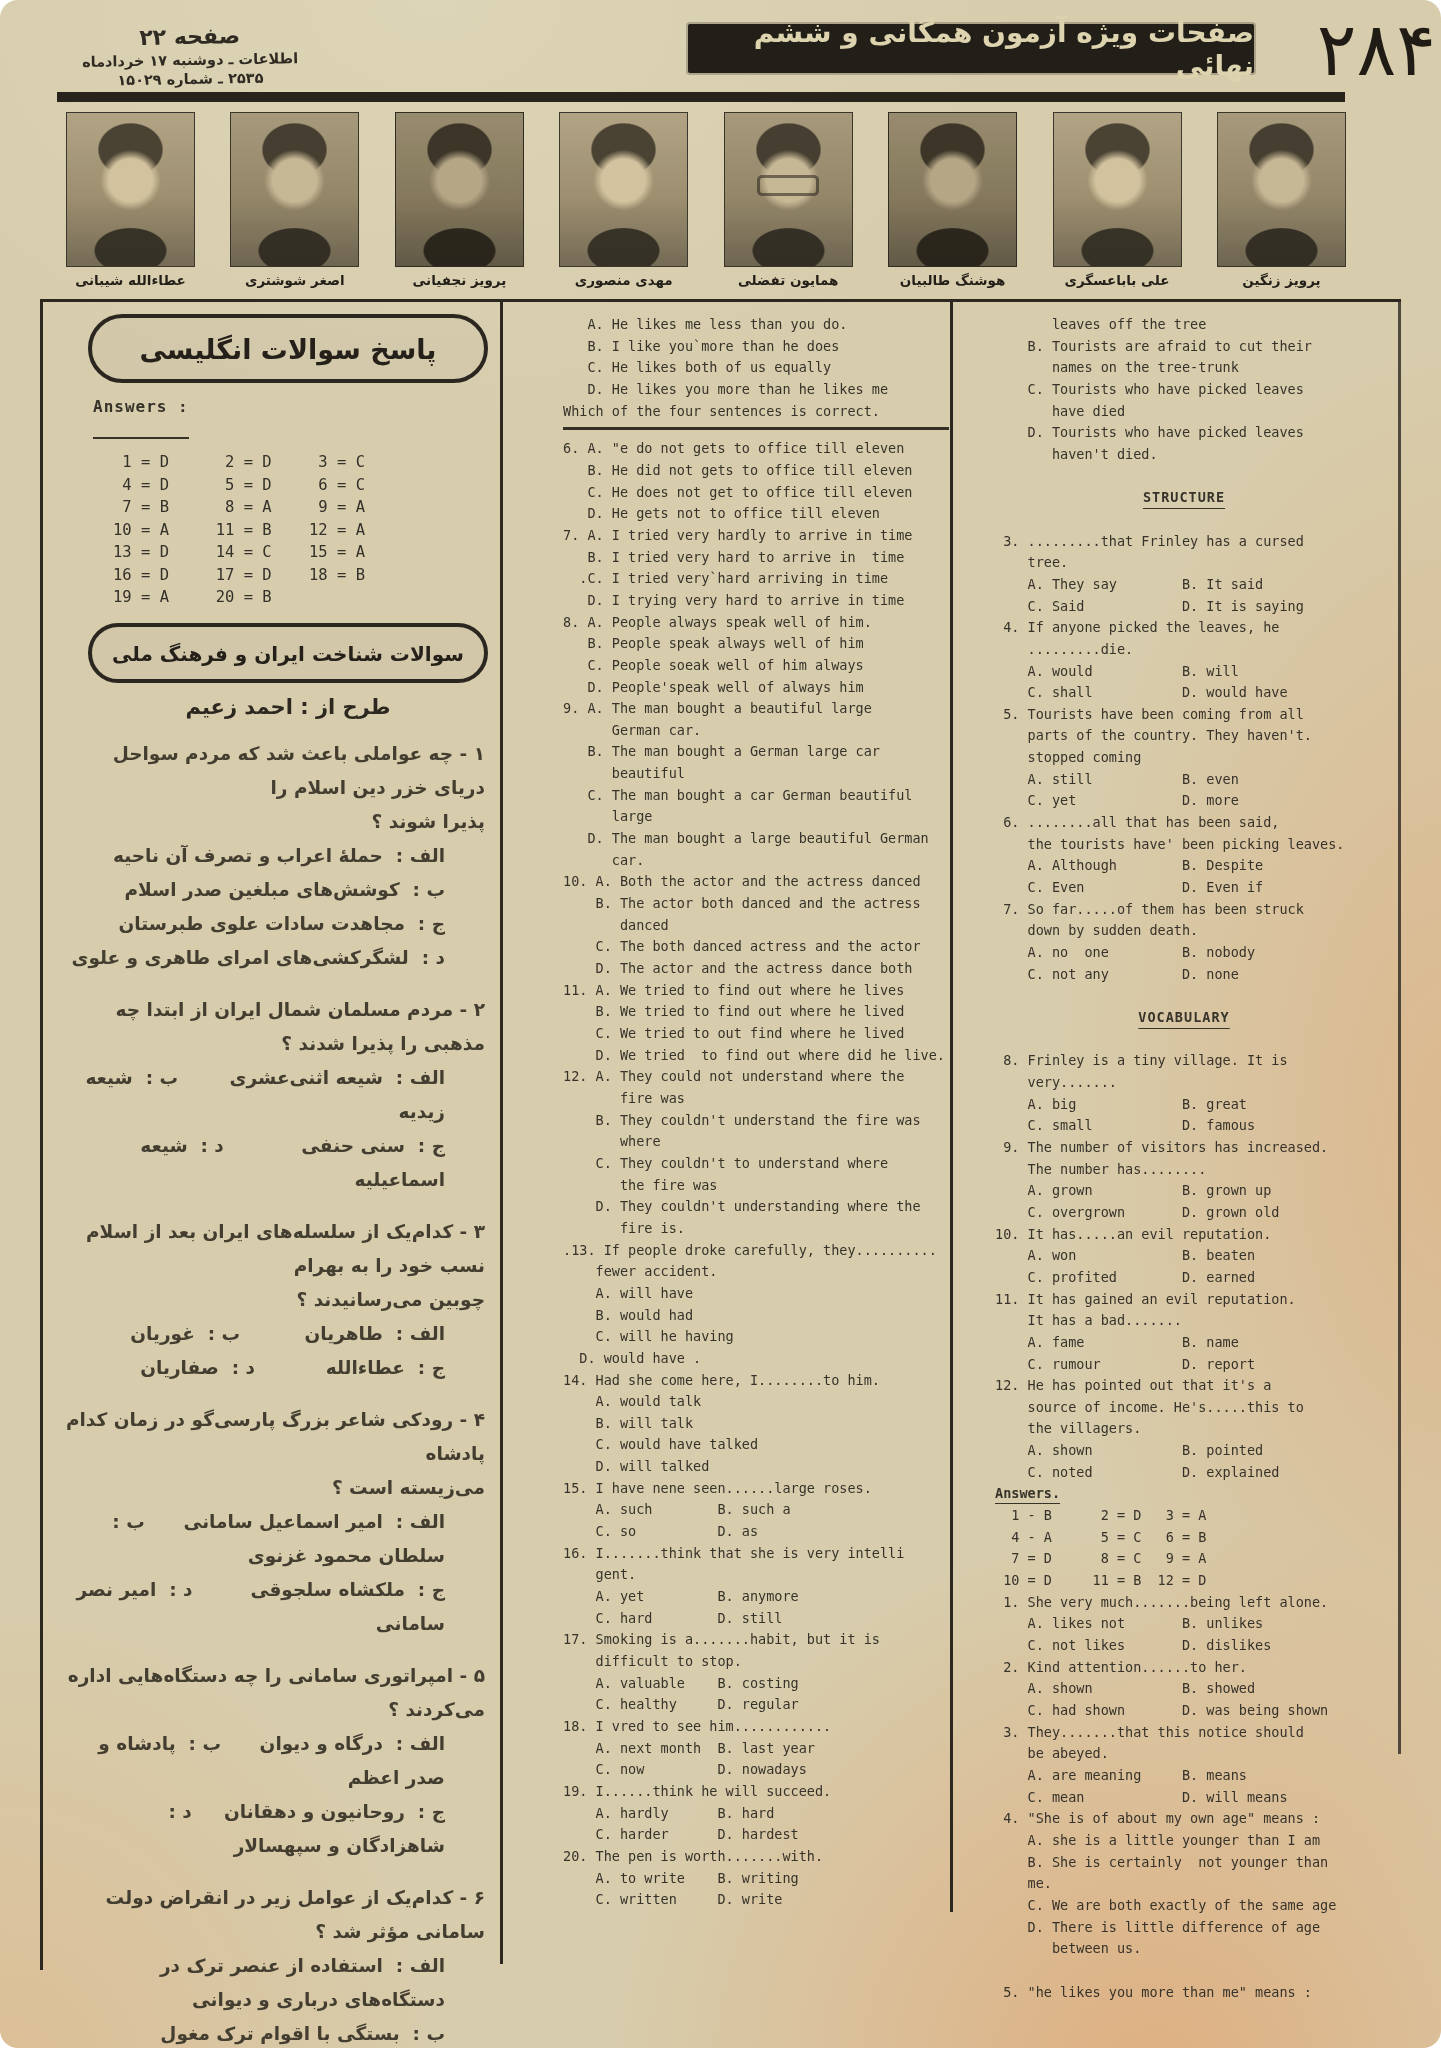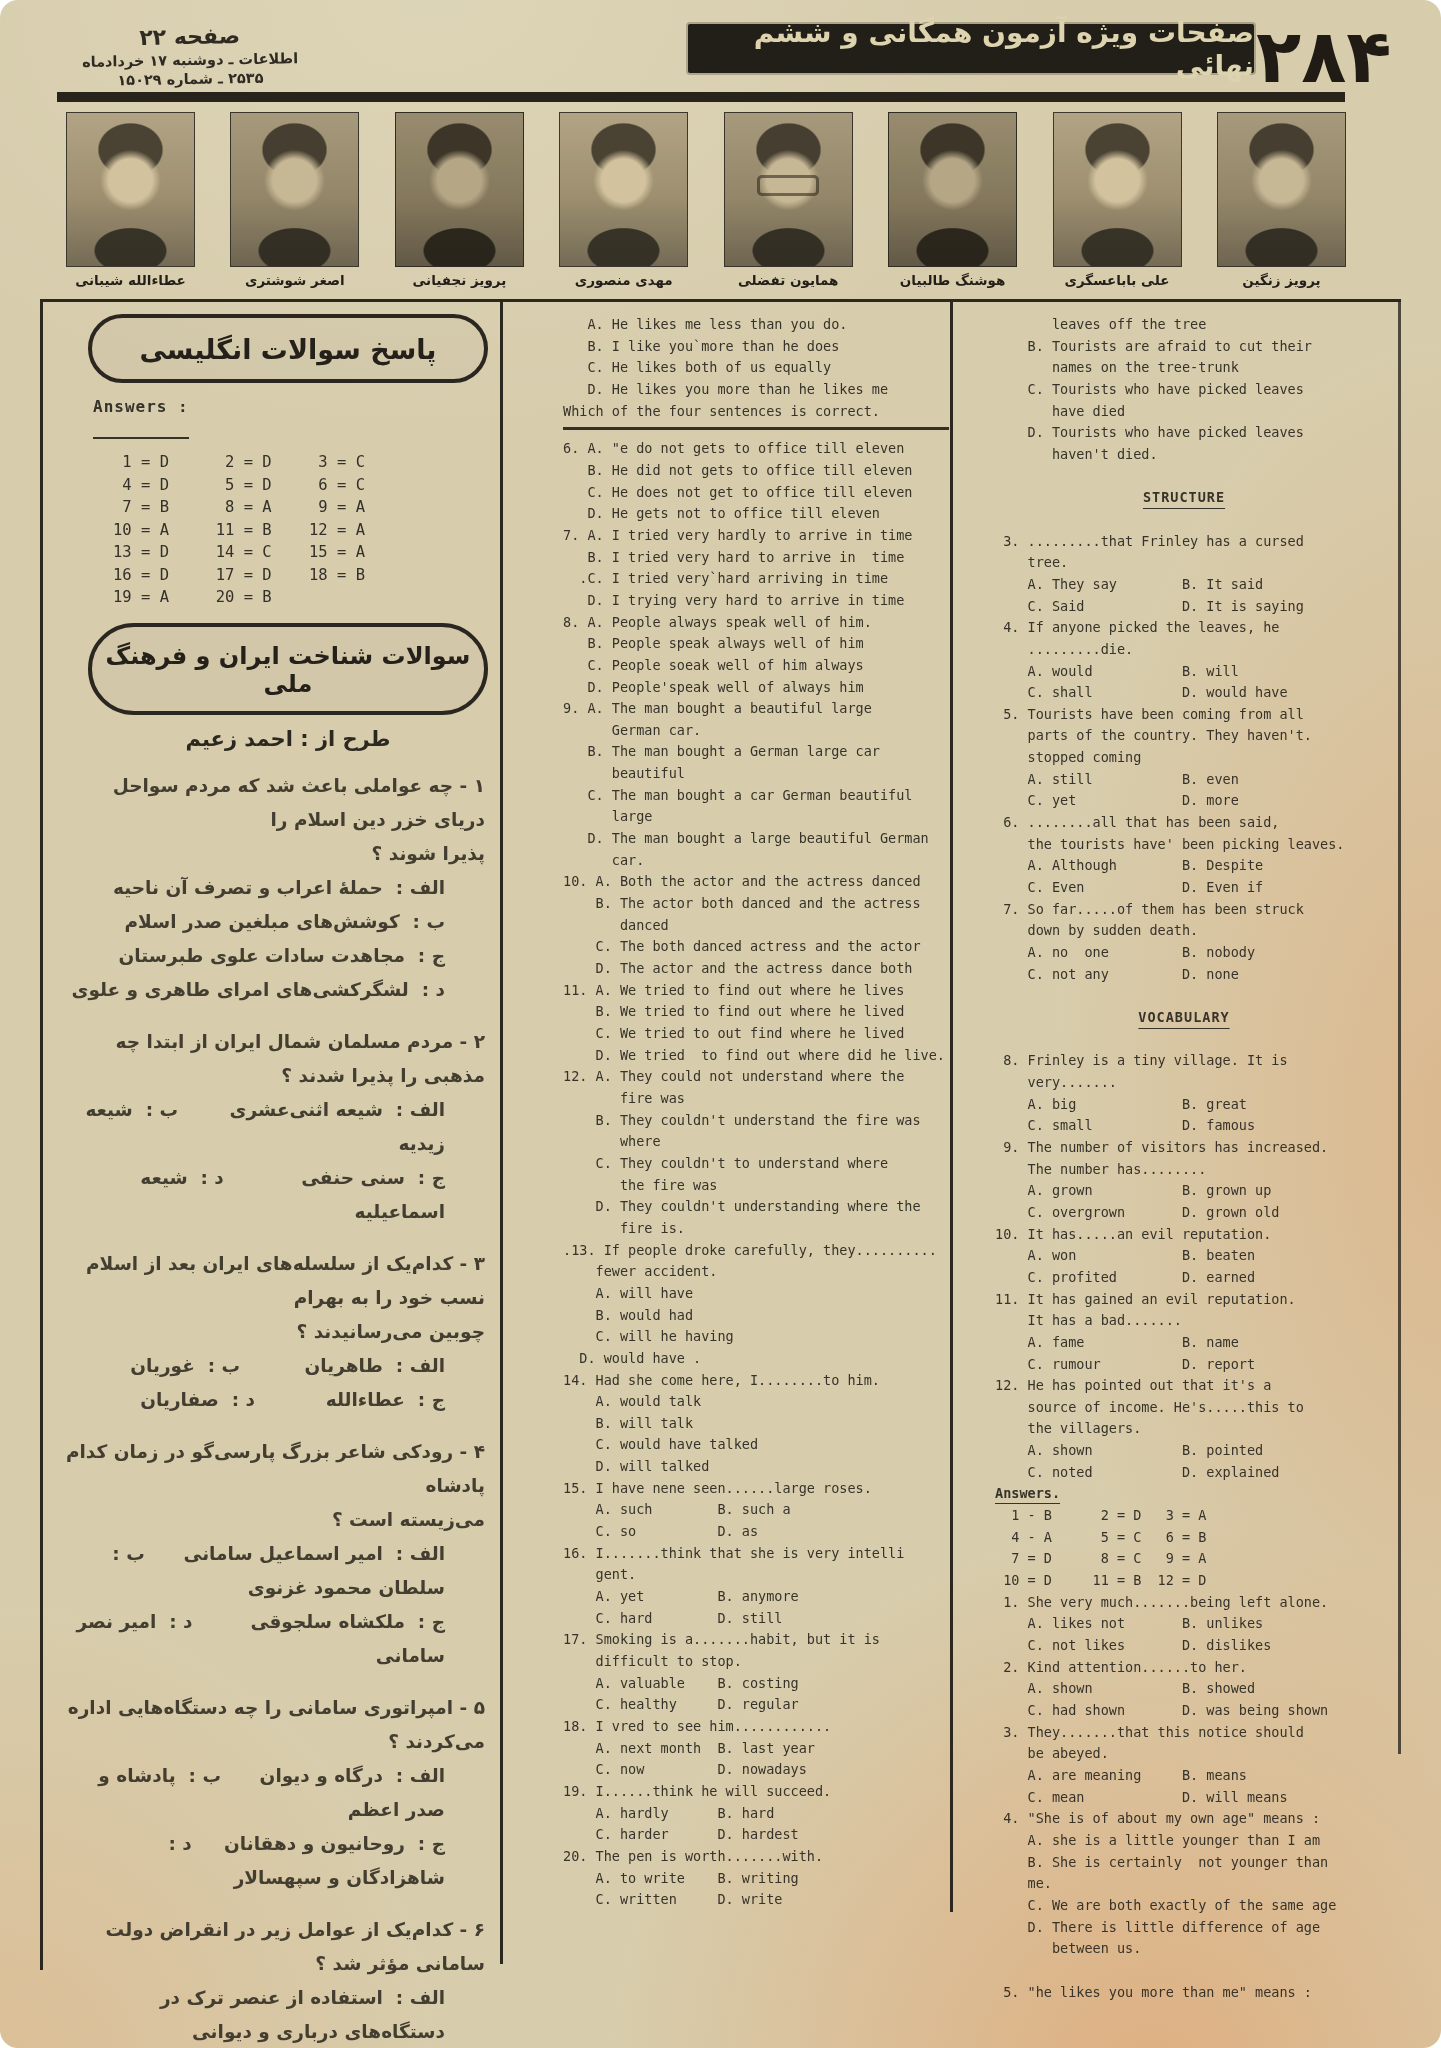--- a/index.html
+++ b/index.html
@@ -12,21 +12,21 @@
       radial-gradient(60% 30% at 30% 0%, rgba(232,226,200,.35), rgba(232,226,200,0) 70%),
       #d7cdad; border-radius: 18px;}
   .mono{font-family:"DejaVu Sans Mono",monospace;}
   
   .masthead{position:absolute;left:38px;top:24px;width:304px;text-align:center;direction:rtl;color:#2f2b23;transform:rotate(-1deg);}
   .masthead .m1{font-size:22px;font-weight:bold;}
   .masthead .m2,.masthead .m3{font-size:14.5px;font-weight:bold;margin-top:3px;}
   .banner{position:absolute;left:688px;top:24px;width:566px;height:49px;background:#221f18;color:#ddd3ae;
     display:flex;align-items:center;justify-content:center;font-size:28px;font-weight:bold;direction:rtl;
     letter-spacing:0;border-radius:2px;box-shadow:0 0 0 2px rgba(34,31,24,.25);}
-  .bignum{position:absolute;left:1256px;top:6px;width:180px;text-align:left;font-size:74px;font-weight:bold;color:#201c15;margin-top:7px;}
+  .bignum{position:absolute;left:1256px;top:6px;width:180px;text-align:right;font-size:74px;font-weight:normal;color:#201c15;}
   
   .topbar{position:absolute;left:57px;top:92px;width:1288px;height:10px;background:#28241b;}
   .photos{position:absolute;left:66px;top:112px;width:1280px;display:flex;justify-content:space-between;}
   .photo{width:129px;margin:0;}
   .portrait{width:129px;height:155px;border:1px solid #3a352a;box-sizing:border-box;position:relative;
     background:
       radial-gradient(46% 24% at 50% 90%, rgba(42,38,29,.88) 0 60%, rgba(42,38,29,0) 63%),
       radial-gradient(33% 27% at 50% 44%, #c6b795 0 52%, #a2937320 72%, rgba(162,147,116,0) 74%),
       radial-gradient(44% 30% at 50% 24%, #463f31 0 56%, rgba(70,63,49,0) 59%),
       linear-gradient(180deg,#a79a7c 0%,#948769 55%,#6e6551 100%);}
@@ -40,21 +40,21 @@
   .hrule{position:absolute;left:40px;top:299px;width:1361px;height:3px;background:#2c2820;}
   .vline{position:absolute;width:3px;background:#2c2820;}
   .vl-edgeL{left:40px;top:302px;height:1668px;}
   .vl1{left:500px;top:302px;height:1662px;}
   .vl2{left:950px;top:302px;height:1610px;}
   .vl-edgeR{left:1398px;top:302px;height:1452px;opacity:.8;}
   
   .col-left{position:absolute;left:55px;top:314px;width:440px;}
   .pill{margin-left:33px;width:400px;box-sizing:border-box;border:4px solid #2b2720;border-radius:48px;
     padding:16px 8px 14px;text-align:center;font-weight:bold;font-size:27px;direction:rtl;color:#25211a;background:rgba(0,0,0,0.02);}
-  .pill2{margin-top:14px;font-size:24px;padding:15px 6px 13px;}
+  .pill2{margin-top:14px;font-size:20px;padding:15px 6px 13px;}
   .answers-label{margin:14px 0 4px 38px;font-size:16px;font-weight:bold;display:inline-block;
     border-bottom:2px solid #36322a;padding-bottom:21px;letter-spacing:1px;}
   .akey{margin:8px 0 2px 58px;}
   .akrow{white-space:pre;font-size:15.5px;line-height:22.5px;color:#34302a;}
   .byline{margin:12px 0 6px 33px;width:400px;text-align:center;direction:rtl;font-size:21px;font-weight:bold;color:#2c2820;}
   .hand{margin-top:16px;direction:rtl;text-align:right;padding:0 10px 0 6px;color:#443e31;}
   .hline{font-size:18.5px;line-height:34px;white-space:pre-wrap;font-weight:bold;text-align:right;}
   .hline.sp{margin-top:18px;}
   .hline.op{padding-right:40px;}
   

